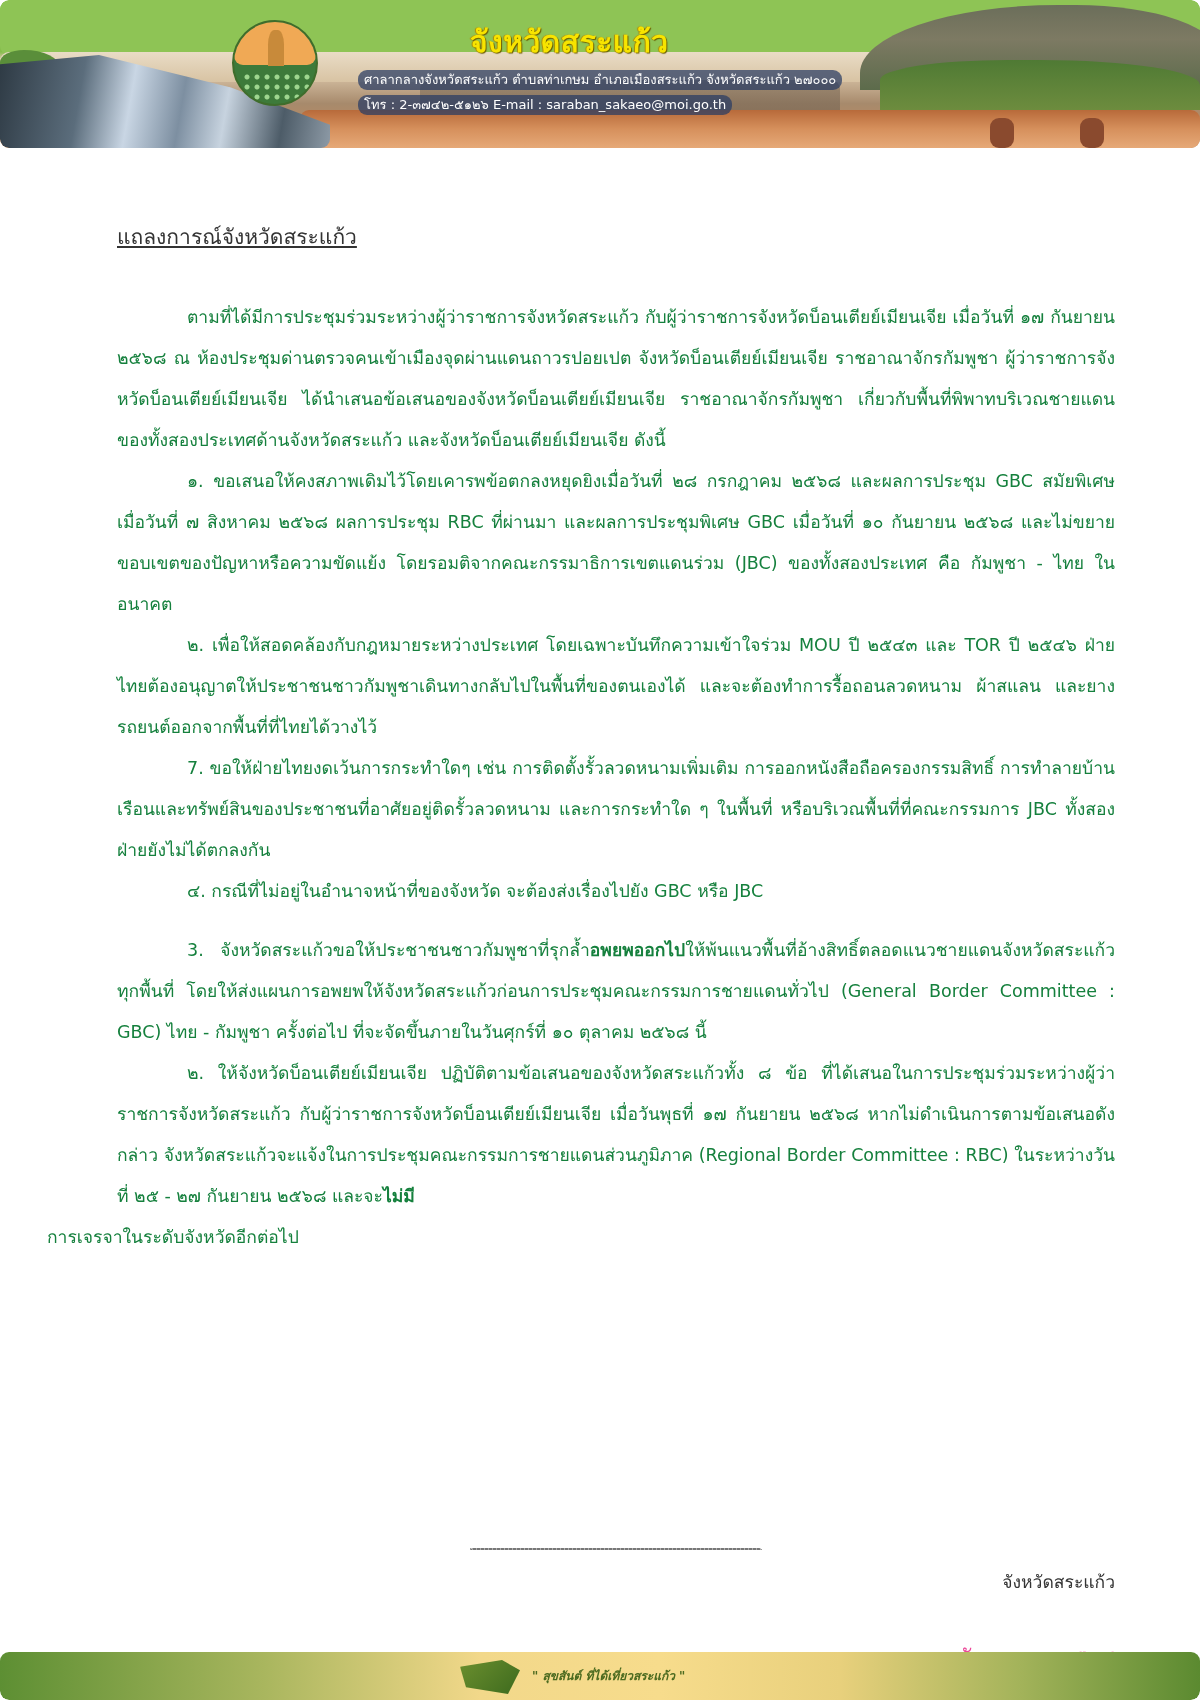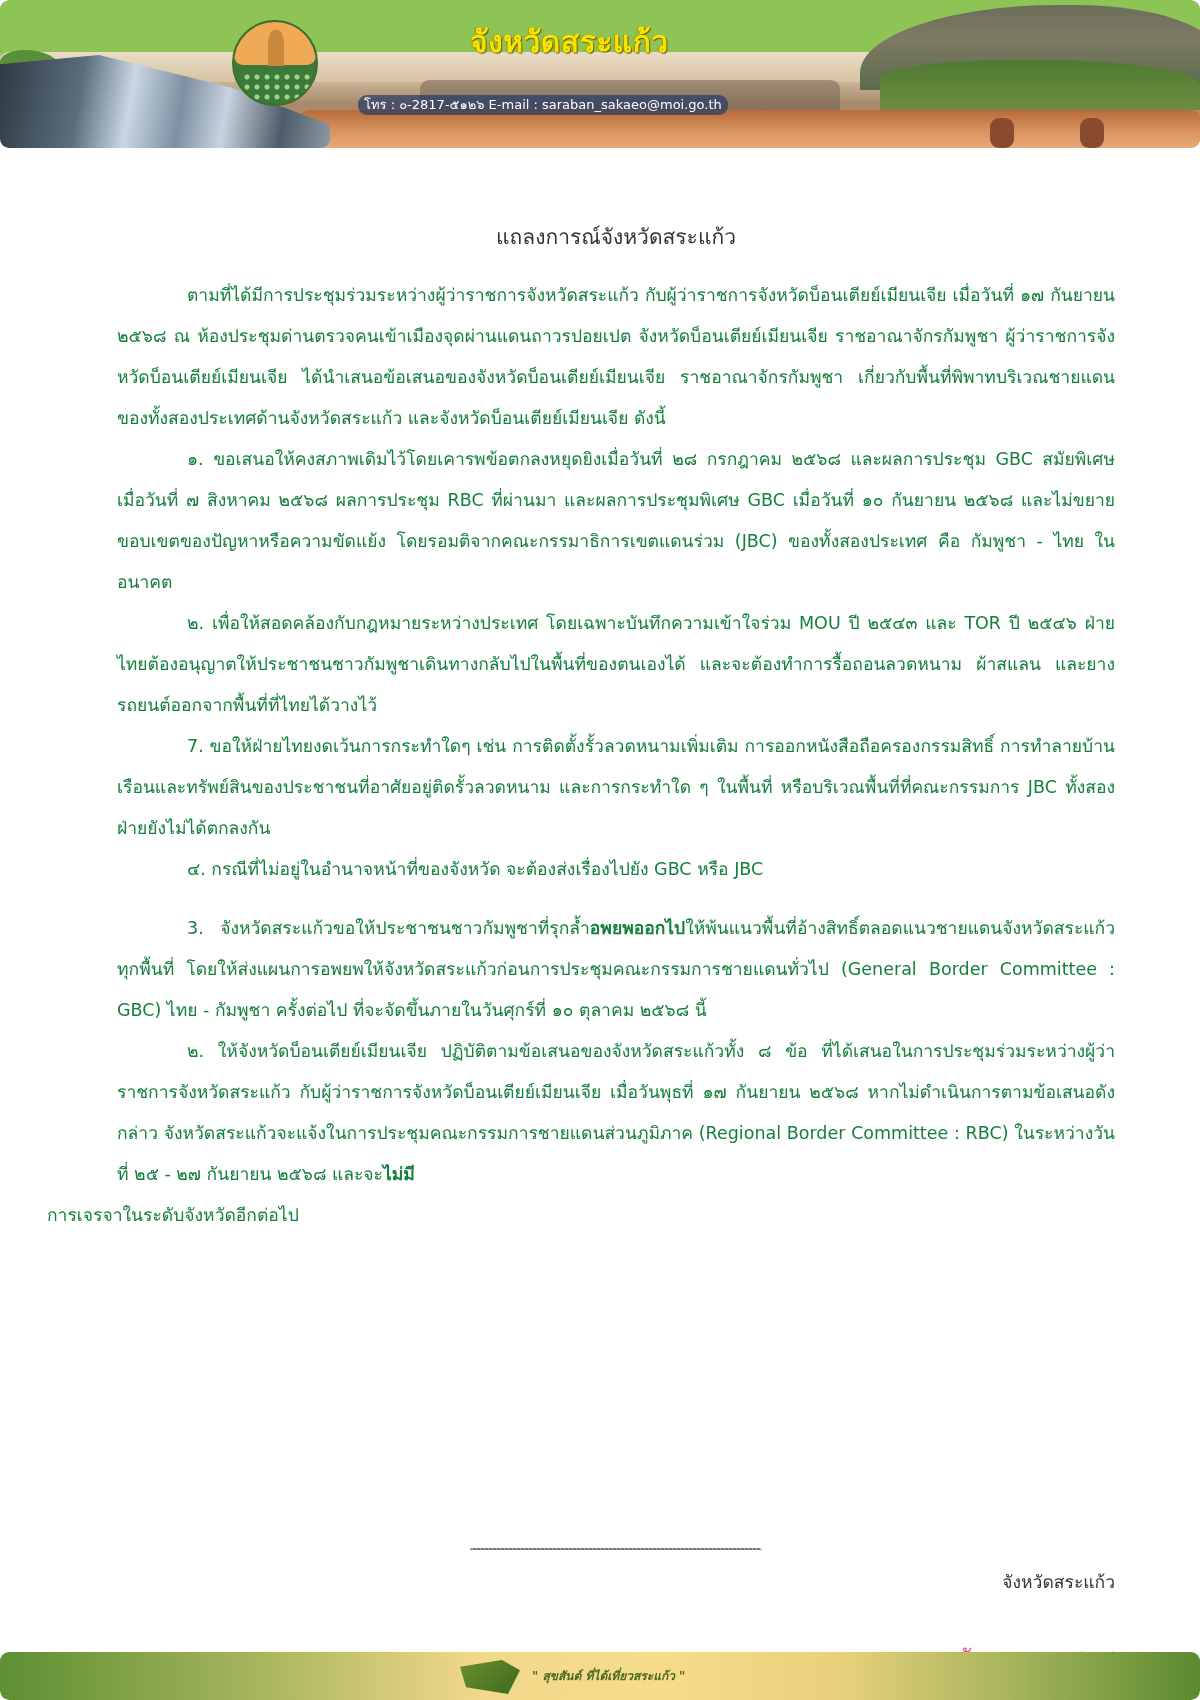--- a/index.html
+++ b/index.html
@@ -34,21 +34,21 @@
     background: radial-gradient(circle, #9ed68f 2px, transparent 3px) 0 0/10px 10px; }
   .banner-title { position: absolute; left: 470px; top: 18px; font-size: 30px; font-weight: bold;
     color: #f7e400; text-shadow: 1px 1px 1px #6a5a00, -1px 0 1px #b08a00; letter-spacing: 0.5px; }
   .addr-line { position: absolute; left: 358px; height: 20px; padding: 0 6px; font-size: 13px; line-height: 20px;
     color: #ffffff; background: rgba(40,60,100,0.72); white-space: nowrap; }
   .addr1 { top: 70px; }
   .addr2 { top: 95px; }
 
   
   .doc { position: absolute; left: 117px; top: 220px; width: 998px; }
-  .doc-title { text-align: center; font-size: 21px; color: #333; margin-bottom: 22px; padding-left: 0; }
+  .doc-title { font-size: 21px; color: #333; margin-bottom: 44px; padding-left: 0; text-decoration: underline; }
   .para { font-size: 17.5px; line-height: 41px; color: #15803d; text-align: justify; }
   .para.indent { text-indent: 70px; }
   .para .b { font-weight: bold; margin-top: 48px; }
   .gap { height: 18px; }
 
   .signline { position: absolute; left: 470px; top: 1548px; width: 292px; border-top: 2px dotted #777; }
   .sign-org { position: absolute; right: 85px; top: 1568px; font-size: 17.5px; color: #333; }
   .sign-date { position: absolute; right: 85px; top: 1640px; font-size: 23px; color: #ec4899; }
 
   
@@ -73,21 +73,22 @@
   <div class="waterfall-green"></div>
   <div class="waterfall"></div>
 
   <div class="logo">
     <div class="logo-top"></div>
     <div class="logo-temple"></div>
     <div class="logo-bottom-dots"></div>
   </div>
 
   <div class="banner-title">จังหวัดสระแก้ว</div>
-  <div class="addr-line addr2">โทร : ๐-2817-๕๑๒๖  E-mail : saraban_sakaeo@moi.go.th</div>
+  <div class="addr-line addr1">ศาลากลางจังหวัดสระแก้ว ตำบลท่าเกษม อำเภอเมืองสระแก้ว จังหวัดสระแก้ว ๒๗๐๐๐</div>
+  <div class="addr-line addr2">โทร : 2-๓๗๔๒-๕๑๒๖  E-mail : saraban_sakaeo@moi.go.th</div>
 </div>
 
 <div class="doc">
   <div class="doc-title">แถลงการณ์จังหวัดสระแก้ว</div>
 
   <p class="para indent">ตามที่ได้มีการประชุมร่วมระหว่างผู้ว่าราชการจังหวัดสระแก้ว กับผู้ว่าราชการจังหวัดบ็อนเตียย์เมียนเจีย เมื่อวันที่ ๑๗ กันยายน ๒๕๖๘ ณ ห้องประชุมด่านตรวจคนเข้าเมืองจุดผ่านแดนถาวรปอยเปต จังหวัดบ็อนเตียย์เมียนเจีย ราชอาณาจักรกัมพูชา ผู้ว่าราชการจังหวัดบ็อนเตียย์เมียนเจีย ได้นำเสนอข้อเสนอของจังหวัดบ็อนเตียย์เมียนเจีย ราชอาณาจักรกัมพูชา เกี่ยวกับพื้นที่พิพาทบริเวณชายแดนของทั้งสองประเทศด้านจังหวัดสระแก้ว และจังหวัดบ็อนเตียย์เมียนเจีย ดังนี้</p>
 
   <p class="para indent">๑. ขอเสนอให้คงสภาพเดิมไว้โดยเคารพข้อตกลงหยุดยิงเมื่อวันที่ ๒๘ กรกฎาคม ๒๕๖๘ และผลการประชุม GBC  สมัยพิเศษ เมื่อวันที่ ๗ สิงหาคม ๒๕๖๘ ผลการประชุม RBC  ที่ผ่านมา และผลการประชุมพิเศษ GBC เมื่อวันที่ ๑๐ กันยายน ๒๕๖๘ และไม่ขยายขอบเขตของปัญหาหรือความขัดแย้ง โดยรอมติจากคณะกรรมาธิการเขตแดนร่วม (JBC) ของทั้งสองประเทศ คือ กัมพูชา - ไทย ในอนาคต</p>
   <p class="para indent">๒. เพื่อให้สอดคล้องกับกฎหมายระหว่างประเทศ โดยเฉพาะบันทึกความเข้าใจร่วม MOU ปี ๒๕๔๓ และ TOR ปี ๒๕๔๖ ฝ่ายไทยต้องอนุญาตให้ประชาชนชาวกัมพูชาเดินทางกลับไปในพื้นที่ของตนเองได้ และจะต้องทำการรื้อถอนลวดหนาม ผ้าสแลน และยางรถยนต์ออกจากพื้นที่ที่ไทยได้วางไว้</p>
   <p class="para indent">7. ขอให้ฝ่ายไทยงดเว้นการกระทำใดๆ เช่น การติดตั้งรั้วลวดหนามเพิ่มเติม การออกหนังสือถือครองกรรมสิทธิ์ การทำลายบ้านเรือนและทรัพย์สินของประชาชนที่อาศัยอยู่ติดรั้วลวดหนาม และการกระทำใด ๆ ในพื้นที่ หรือบริเวณพื้นที่ที่คณะกรรมการ JBC ทั้งสองฝ่ายยังไม่ได้ตกลงกัน</p>

